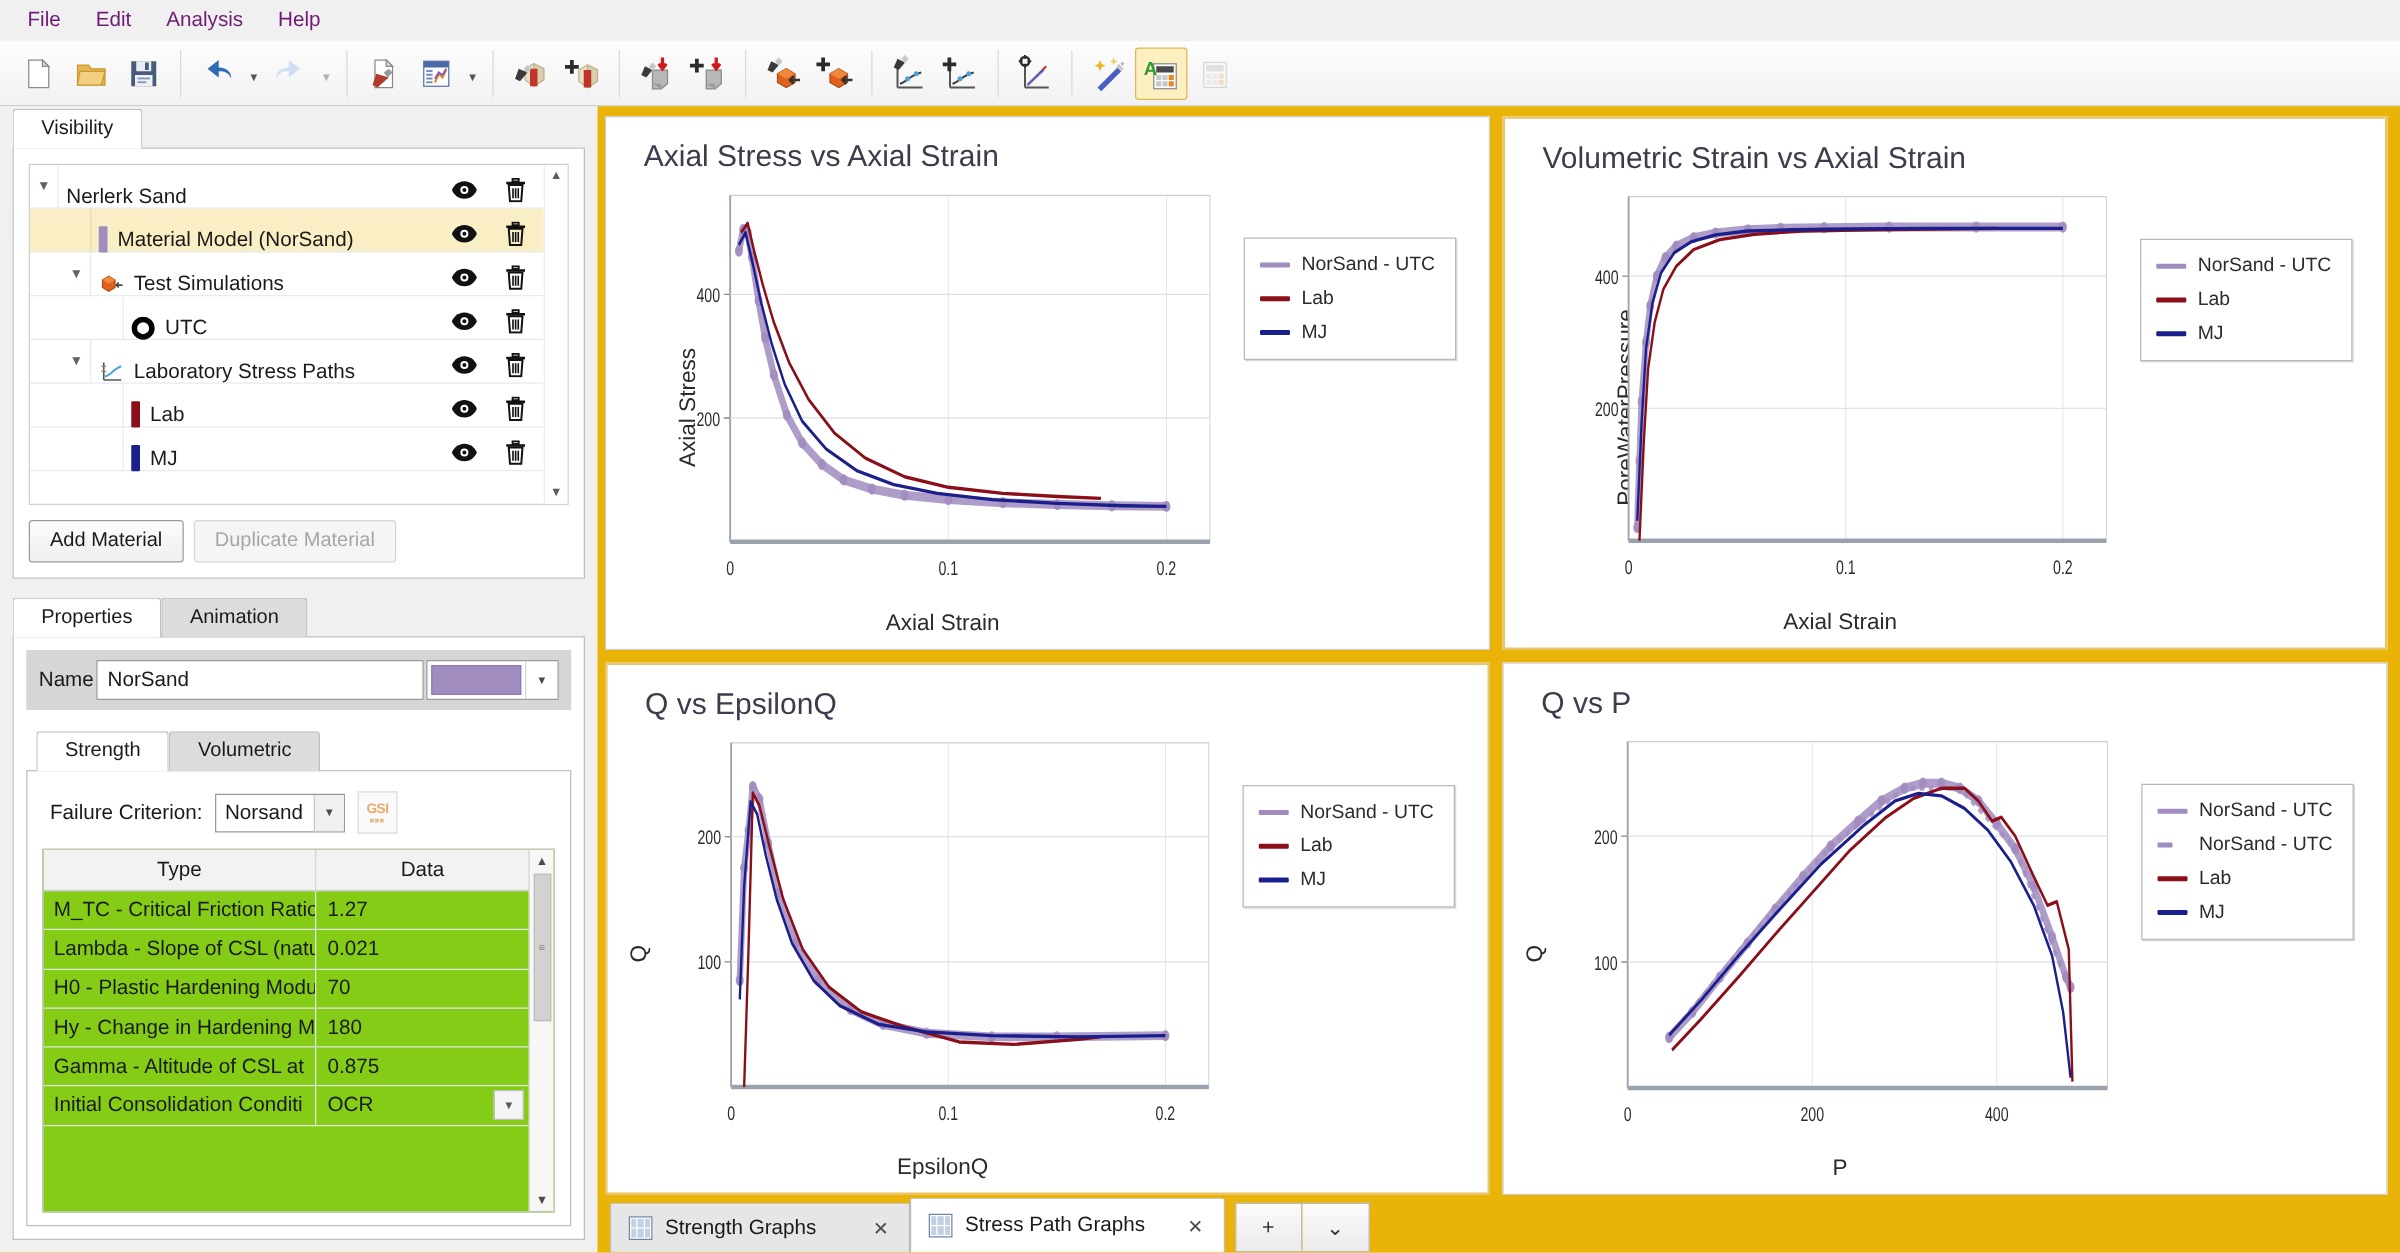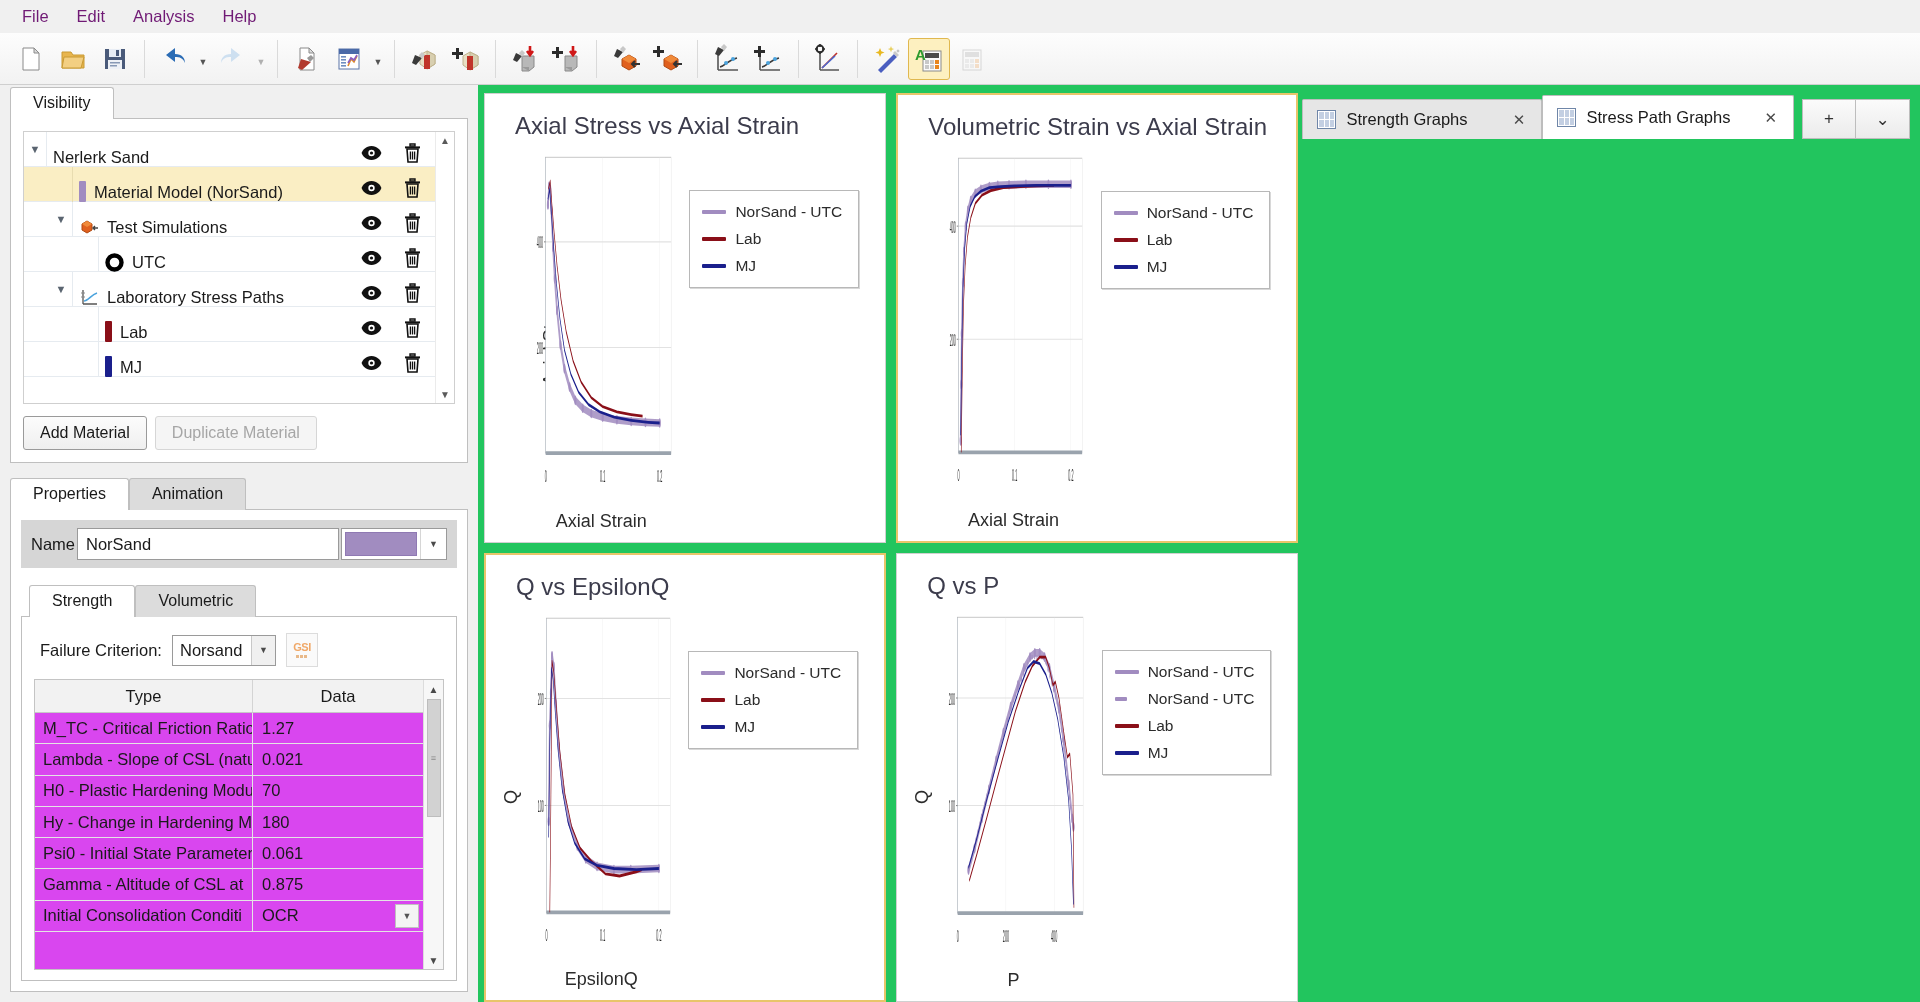--- a/index.html
+++ b/index.html
@@ -99,41 +99,41 @@
   #fail-combo { display:flex; width:104px; height:31px; border:1px solid #9a9a9a; background:#fff; }
   #fail-val { flex:1; display:flex; align-items:center; padding-left:7px; font-size:16.5px; }
   #fail-caret { width:24px; display:flex; align-items:center; justify-content:center;
                 font-size:9px; color:#4a4a4a; background:#f0f0f0; border-left:1px solid #c8c8c8;}
   #gsi-btn { width:32px; height:34px; border:1px solid #dcdcdc; background:#fafafa;
              display:flex; flex-direction:column; align-items:center; justify-content:center; }
   #gsi-btn .g { font-size:11px; font-weight:bold; color:#f0a868; letter-spacing:-0.5px; line-height:1;}
   #gsi-btn .d { display:flex; gap:1px; margin-top:2px;}
   #gsi-btn .d i { width:3px; height:3px; background:#e8b98a; display:block;}
   
-  #ptable-wrap { flex:1; border:1px solid #c4c4c4; display:flex; overflow:hidden; background:#d946ef;}
+  #ptable-wrap { flex:1; border:1px solid #c4c4c4; display:flex; overflow:hidden; background:#84cc16;}
   #ptable { flex:1; display:flex; flex-direction:column; }
   .phead { display:flex; height:33px; background:#f2f2f2; border-bottom:1px solid #c8c8c8;
            font-size:16.5px; }
   .phead .c1 { width:218px; display:flex; align-items:center; justify-content:center;
                border-right:1px solid #d4d4d4; }
   .phead .c2 { flex:1; display:flex; align-items:center; justify-content:center; }
   .prow { display:flex; height:31.3px; border-bottom:1px solid #e4e4e4; font-size:16.5px; }
   .prow .c1 { width:218px; display:flex; align-items:center; padding-left:8px;
               border-right:1px solid #e4e4e4; overflow:hidden; white-space:nowrap; }
   .prow .c2 { flex:1; display:flex; align-items:center; padding-left:9px; position:relative;}
   .mini-caret { position:absolute; right:4px; top:3px; width:24px; height:24px;
                 border:1px solid #c0c0c0; background:#f4f4f4;
                 display:flex; align-items:center; justify-content:center; font-size:9px; color:#555;}
   #ptable-sb { width:20px; background:#f7f7f7; border-left:1px solid #dcdcdc;
                display:flex; flex-direction:column; align-items:center; }
   #ptable-sb .arr { height:18px; display:flex; align-items:center; font-size:10px; color:#4a4a4a;}
   #ptable-sb .thumb { width:14px; background:#d2d2d2; border:1px solid #bdbdbd; margin:1px 0;
                       display:flex; align-items:center; justify-content:center; color:#8a8a8a; font-size:9px;}
   
-  #rightpane { flex:1; background:#22c55e; display:flex; flex-direction:row;
+  #rightpane { flex:1; background:#eab308; display:flex; flex-direction:column;
                padding:8px 10px 0 6px; overflow:hidden; }
   #chartgrid { flex:1; display:grid; grid-template-columns:1fr 1fr; grid-template-rows:1fr 1fr;
                gap:10px; min-height:0; }
   .chartcard { background:#fff; border:1px solid #d0d0d0; position:relative; overflow:hidden;
                display:flex; flex-direction:column; padding:14px 16px 8px 16px; }
   .chartcard.hl { border:2px solid #e8c56a; }
   .chart-title { font-size:24px; color:#3c3c4c; font-weight:400; margin:4px 0 2px 14px; }
   .chart-area { flex:1; display:flex; min-height:0; }
   .plotbox { flex:1; position:relative; min-width:0; }
   .legendbox { flex:0 0 auto; align-self:flex-start; margin:48px 10px 0 14px;
@@ -626,26 +626,20 @@
                 <div class="prow">
                   <div class="c1">H0 - Plastic Hardening Modu</div>
                   <div class="c2">
                     <span>70</span>
                   </div>
                 </div>
                 <div class="prow">
                   <div class="c1">Hy - Change in Hardening M</div>
                   <div class="c2">
                     <span>180</span>
-                  </div>
-                </div>
-                <div class="prow">
-                  <div class="c1">Psi0 - Initial State Parameter</div>
-                  <div class="c2">
-                    <span>0.061</span>
                   </div>
                 </div>
                 <div class="prow">
                   <div class="c1">Gamma - Altitude of CSL at </div>
                   <div class="c2">
                     <span>0.875</span>
                   </div>
                 </div>
                 <div class="prow">
                   <div class="c1">Initial Consolidation Conditi</div>

